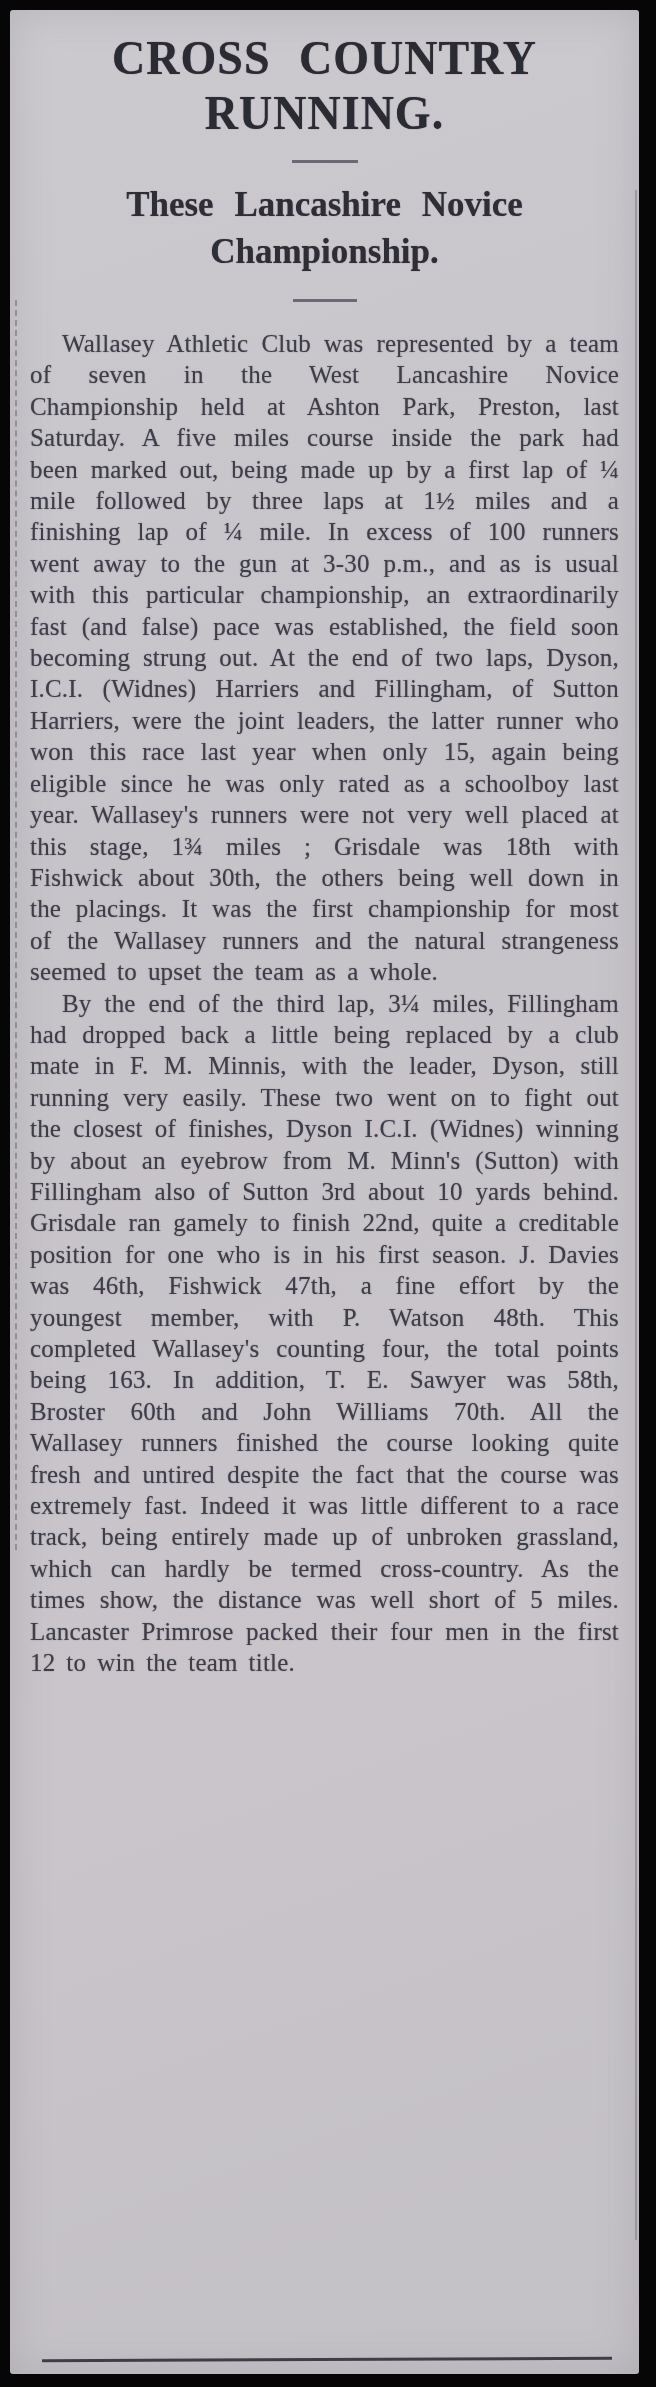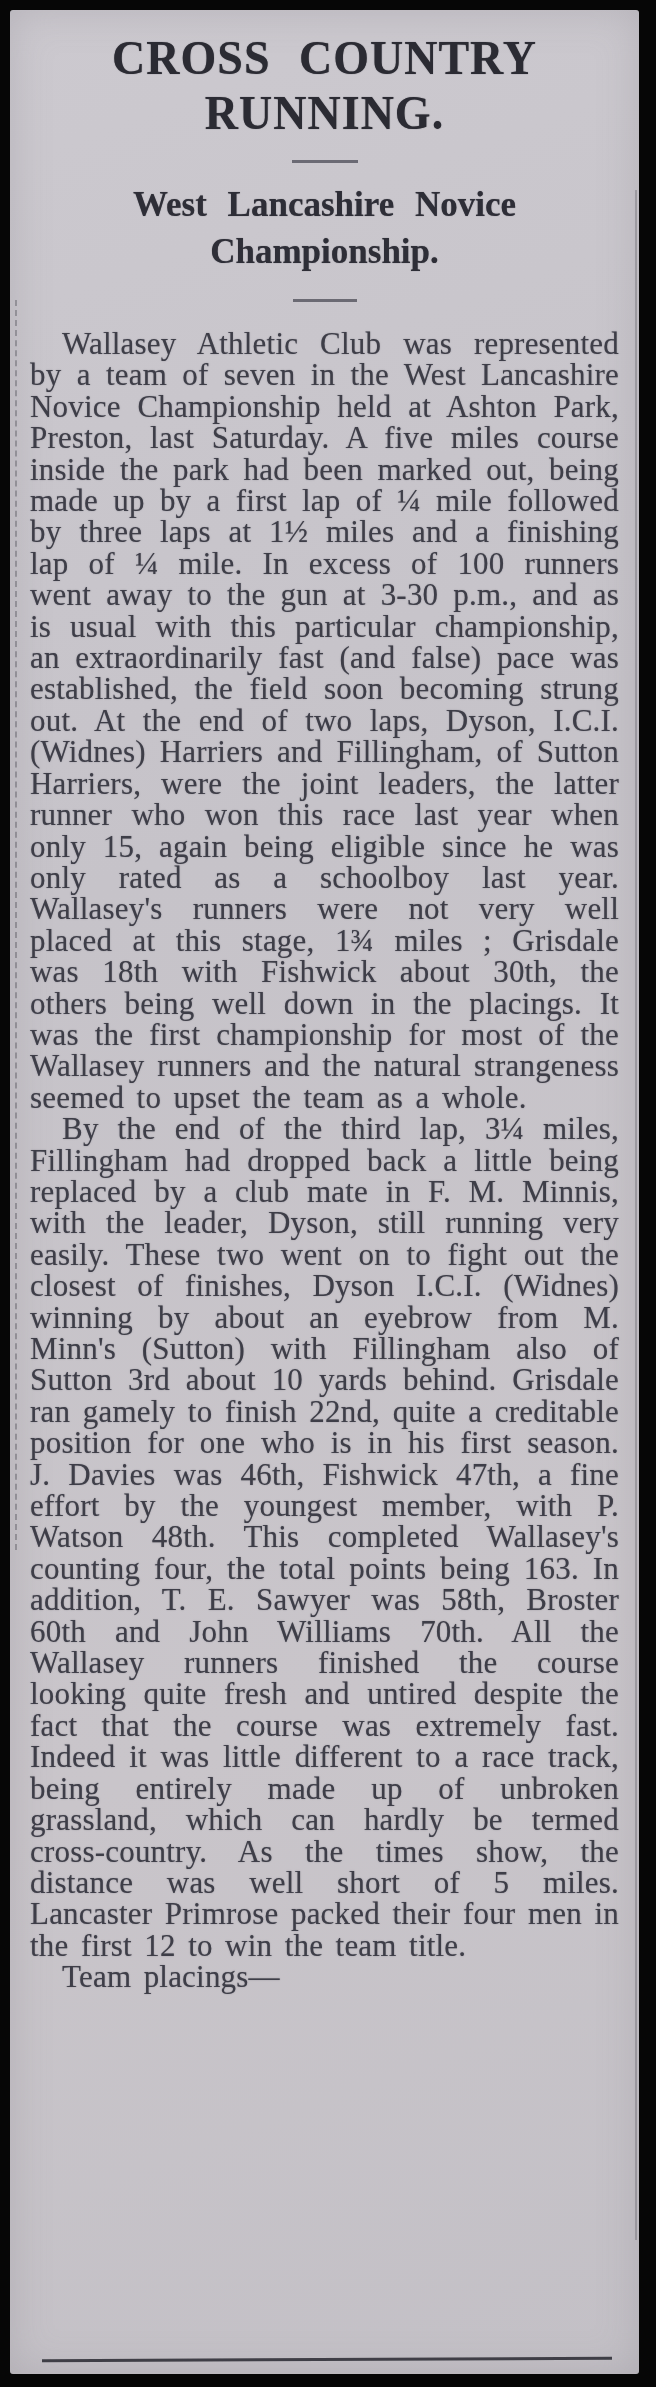--- a/index.html
+++ b/index.html
@@ -62,21 +62,21 @@
     font-size: 35px;
     font-weight: 700;
     word-spacing: 12px;
     line-height: 47px;
     color: #2e2e37;
     text-shadow: 0 0 1px rgba(46,46,55,0.6);
     max-width: 560px;
   }
   .body-text {
     margin-top: 26px;
-    font-size: 31px;
+    font-size: 25px;
     line-height: 31.4px;
     text-align: justify;
     word-spacing: 4.5px;
     letter-spacing: 0.2px;
     color: #3e3e48;
     text-shadow: 0 0 1.2px rgba(62,62,72,0.55);
   }
   .body-text p {
     margin: 0;
     text-indent: 32px;
@@ -95,26 +95,25 @@
 <body>
 
 <div class="scan">
   <div class="paper">
     <div class="content">
 
       <h1 class="headline">CROSS COUNTRY RUNNING.</h1>
 
       <div class="divider"></div>
 
-      <h2 class="subheadline">West Lancashire Novice Championship.</h2>
+      <h2 class="subheadline">These Lancashire Novice Championship.</h2>
 
       <div class="divider second"></div>
 
       <div class="body-text">
         <p>Wallasey Athletic Club was represented by a team of seven in the West Lancashire Novice Championship held at Ashton Park, Preston, last Saturday. A five miles course inside the park had been marked out, being made up by a first lap of ¼ mile followed by three laps at 1½ miles and a finishing lap of ¼ mile. In excess of 100 runners went away to the gun at 3-30 p.m., and as is usual with this particular championship, an extraordinarily fast (and false) pace was established, the field soon becoming strung out. At the end of two laps, Dyson, I.C.I. (Widnes) Harriers and Fillingham, of Sutton Harriers, were the joint leaders, the latter runner who won this race last year when only 15, again being eligible since he was only rated as a schoolboy last year. Wallasey's runners were not very well placed at this stage, 1¾ miles ; Grisdale was 18th with Fishwick about 30th, the others being well down in the placings. It was the first championship for most of the Wallasey runners and the natural strangeness seemed to upset the team as a whole.</p>
         <p>By the end of the third lap, 3¼ miles, Fillingham had dropped back a little being replaced by a club mate in F. M. Minnis, with the leader, Dyson, still running very easily. These two went on to fight out the closest of finishes, Dyson I.C.I. (Widnes) winning by about an eyebrow from M. Minn's (Sutton) with Fillingham also of Sutton 3rd about 10 yards behind. Grisdale ran gamely to finish 22nd, quite a creditable position for one who is in his first season. J. Davies was 46th, Fishwick 47th, a fine effort by the youngest member, with P. Watson 48th. This completed Wallasey's counting four, the total points being 163. In addition, T. E. Sawyer was 58th, Broster 60th and John Williams 70th. All the Wallasey runners finished the course looking quite fresh and untired despite the fact that the course was extremely fast. Indeed it was little different to a race track, being entirely made up of unbroken grassland, which can hardly be termed cross-country. As the times show, the distance was well short of 5 miles. Lancaster Primrose packed their four men in the first 12 to win the team title.</p>
-        <p>Team placings—</p>
       </div>
 
     </div>
     <div class="bottom-rule"></div>
   </div>
 </div>
 
 </body></html>

